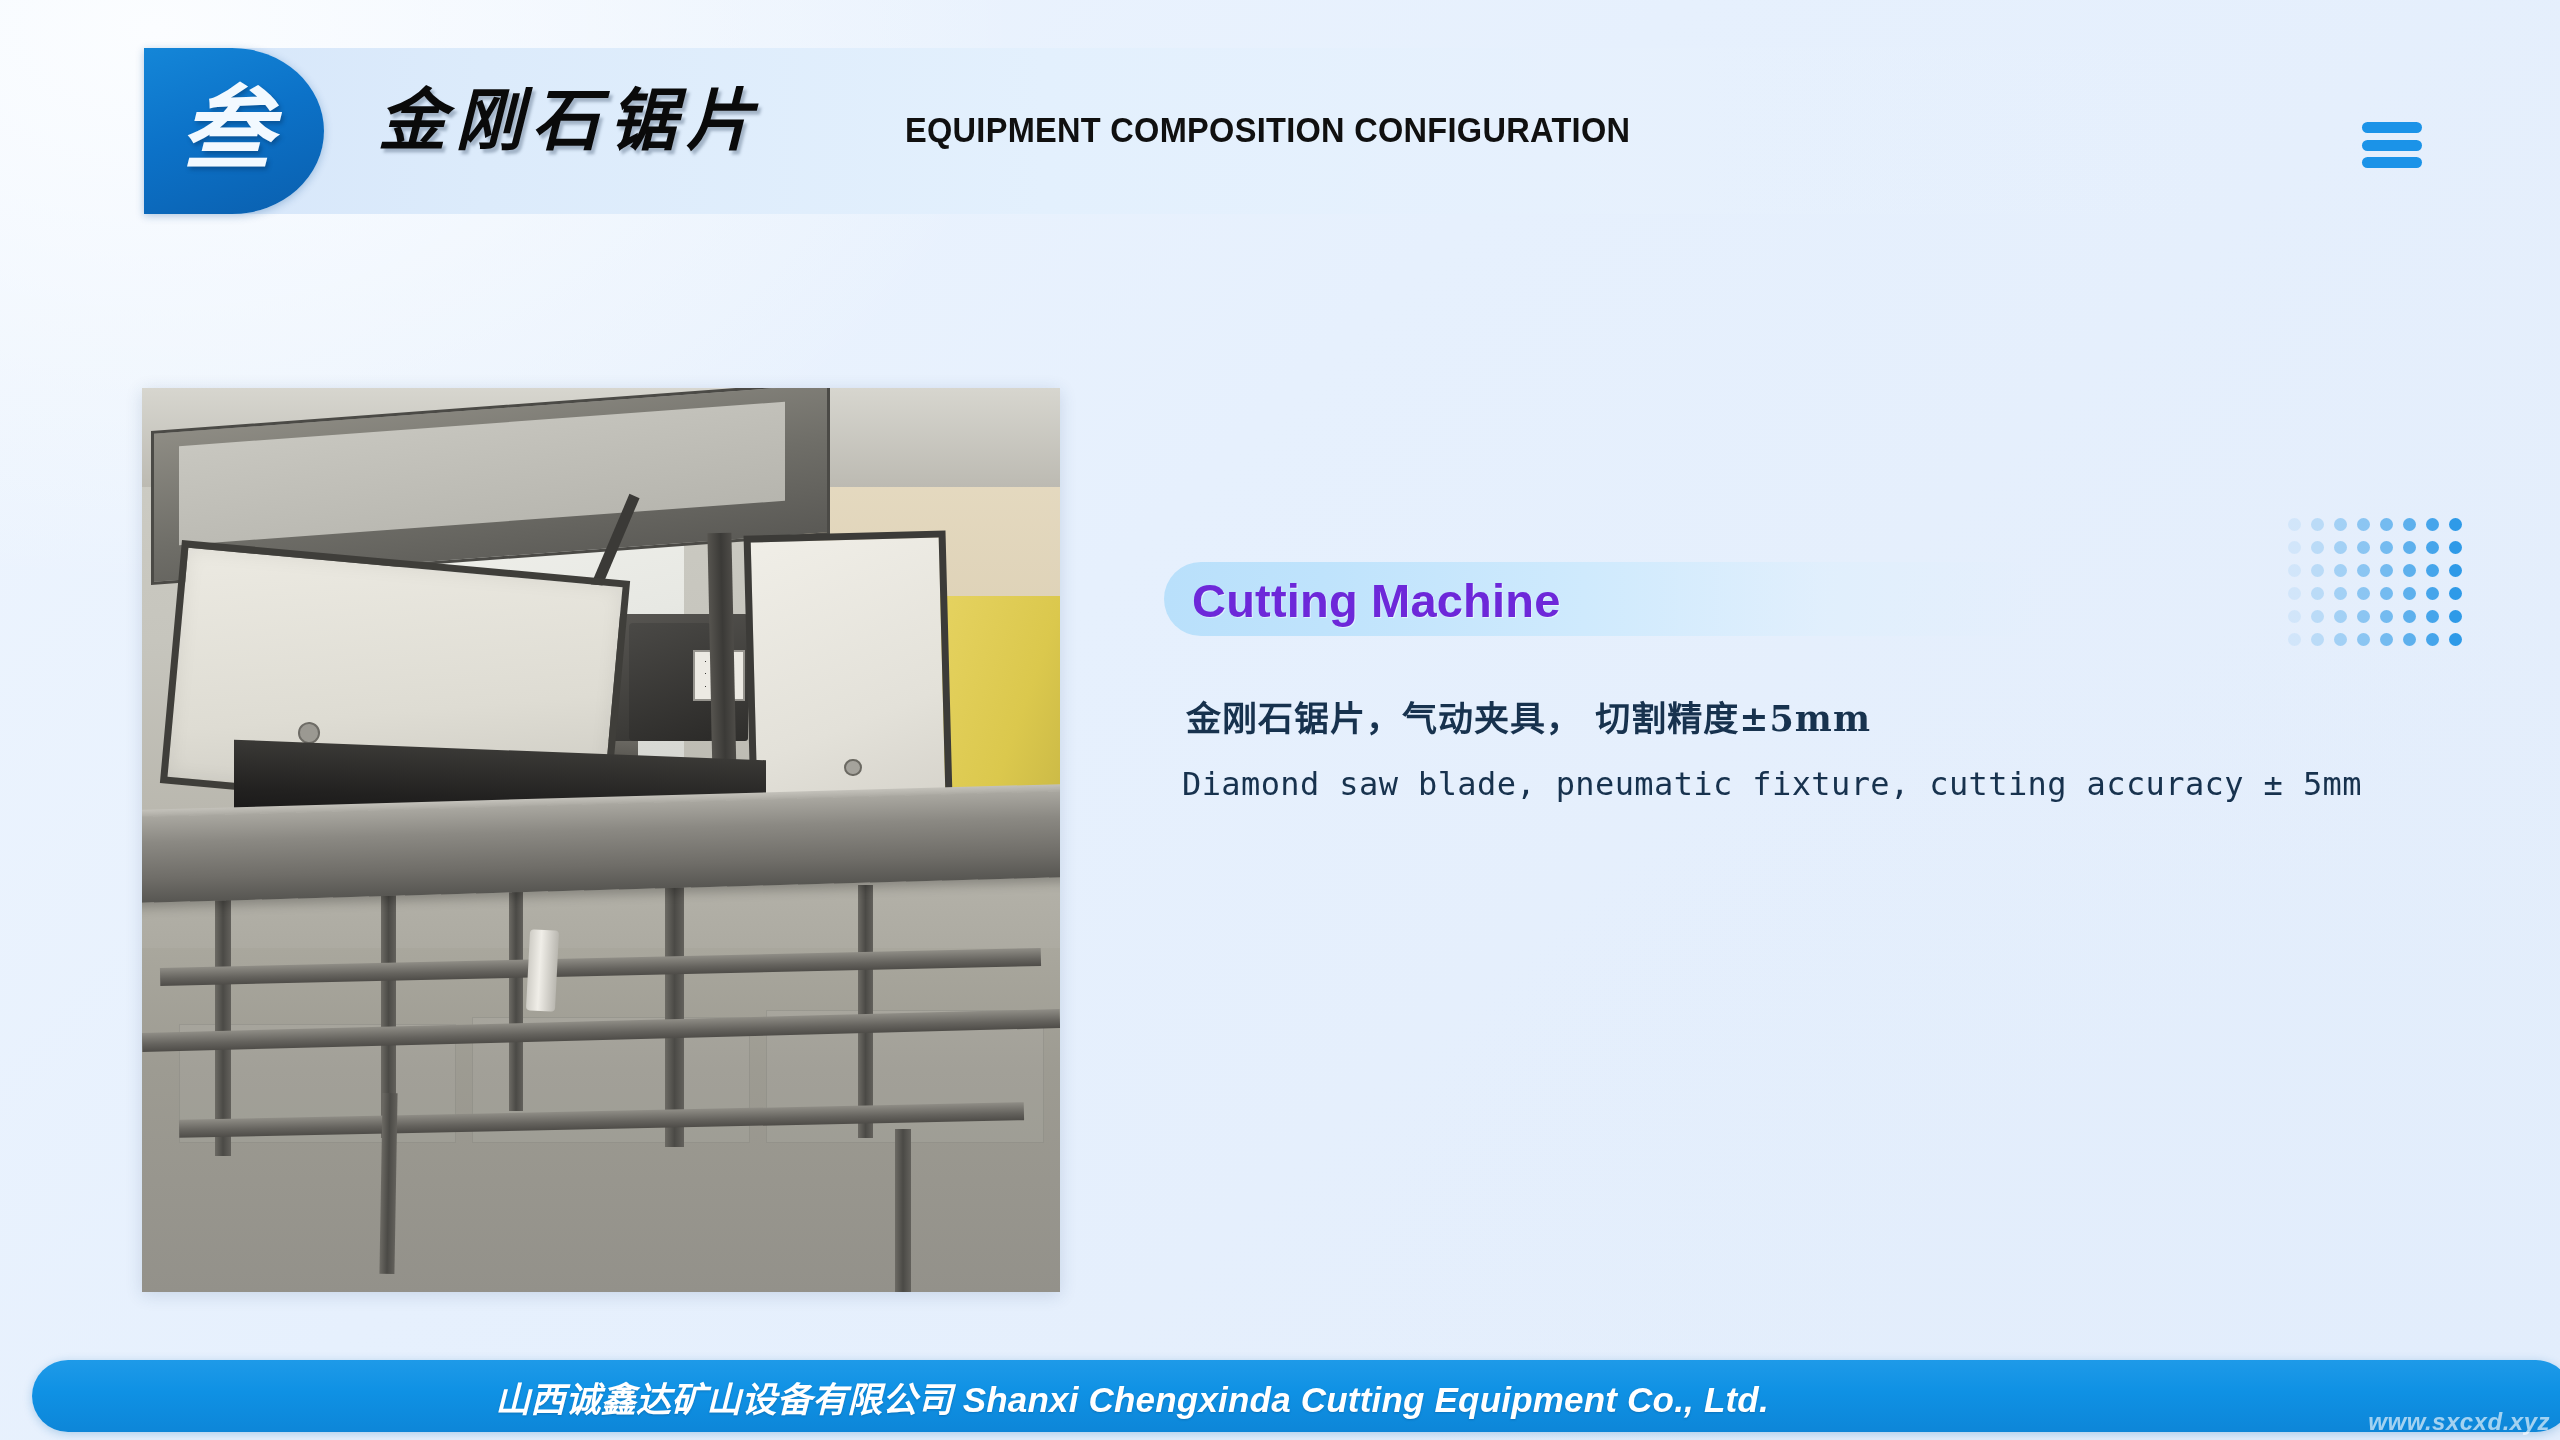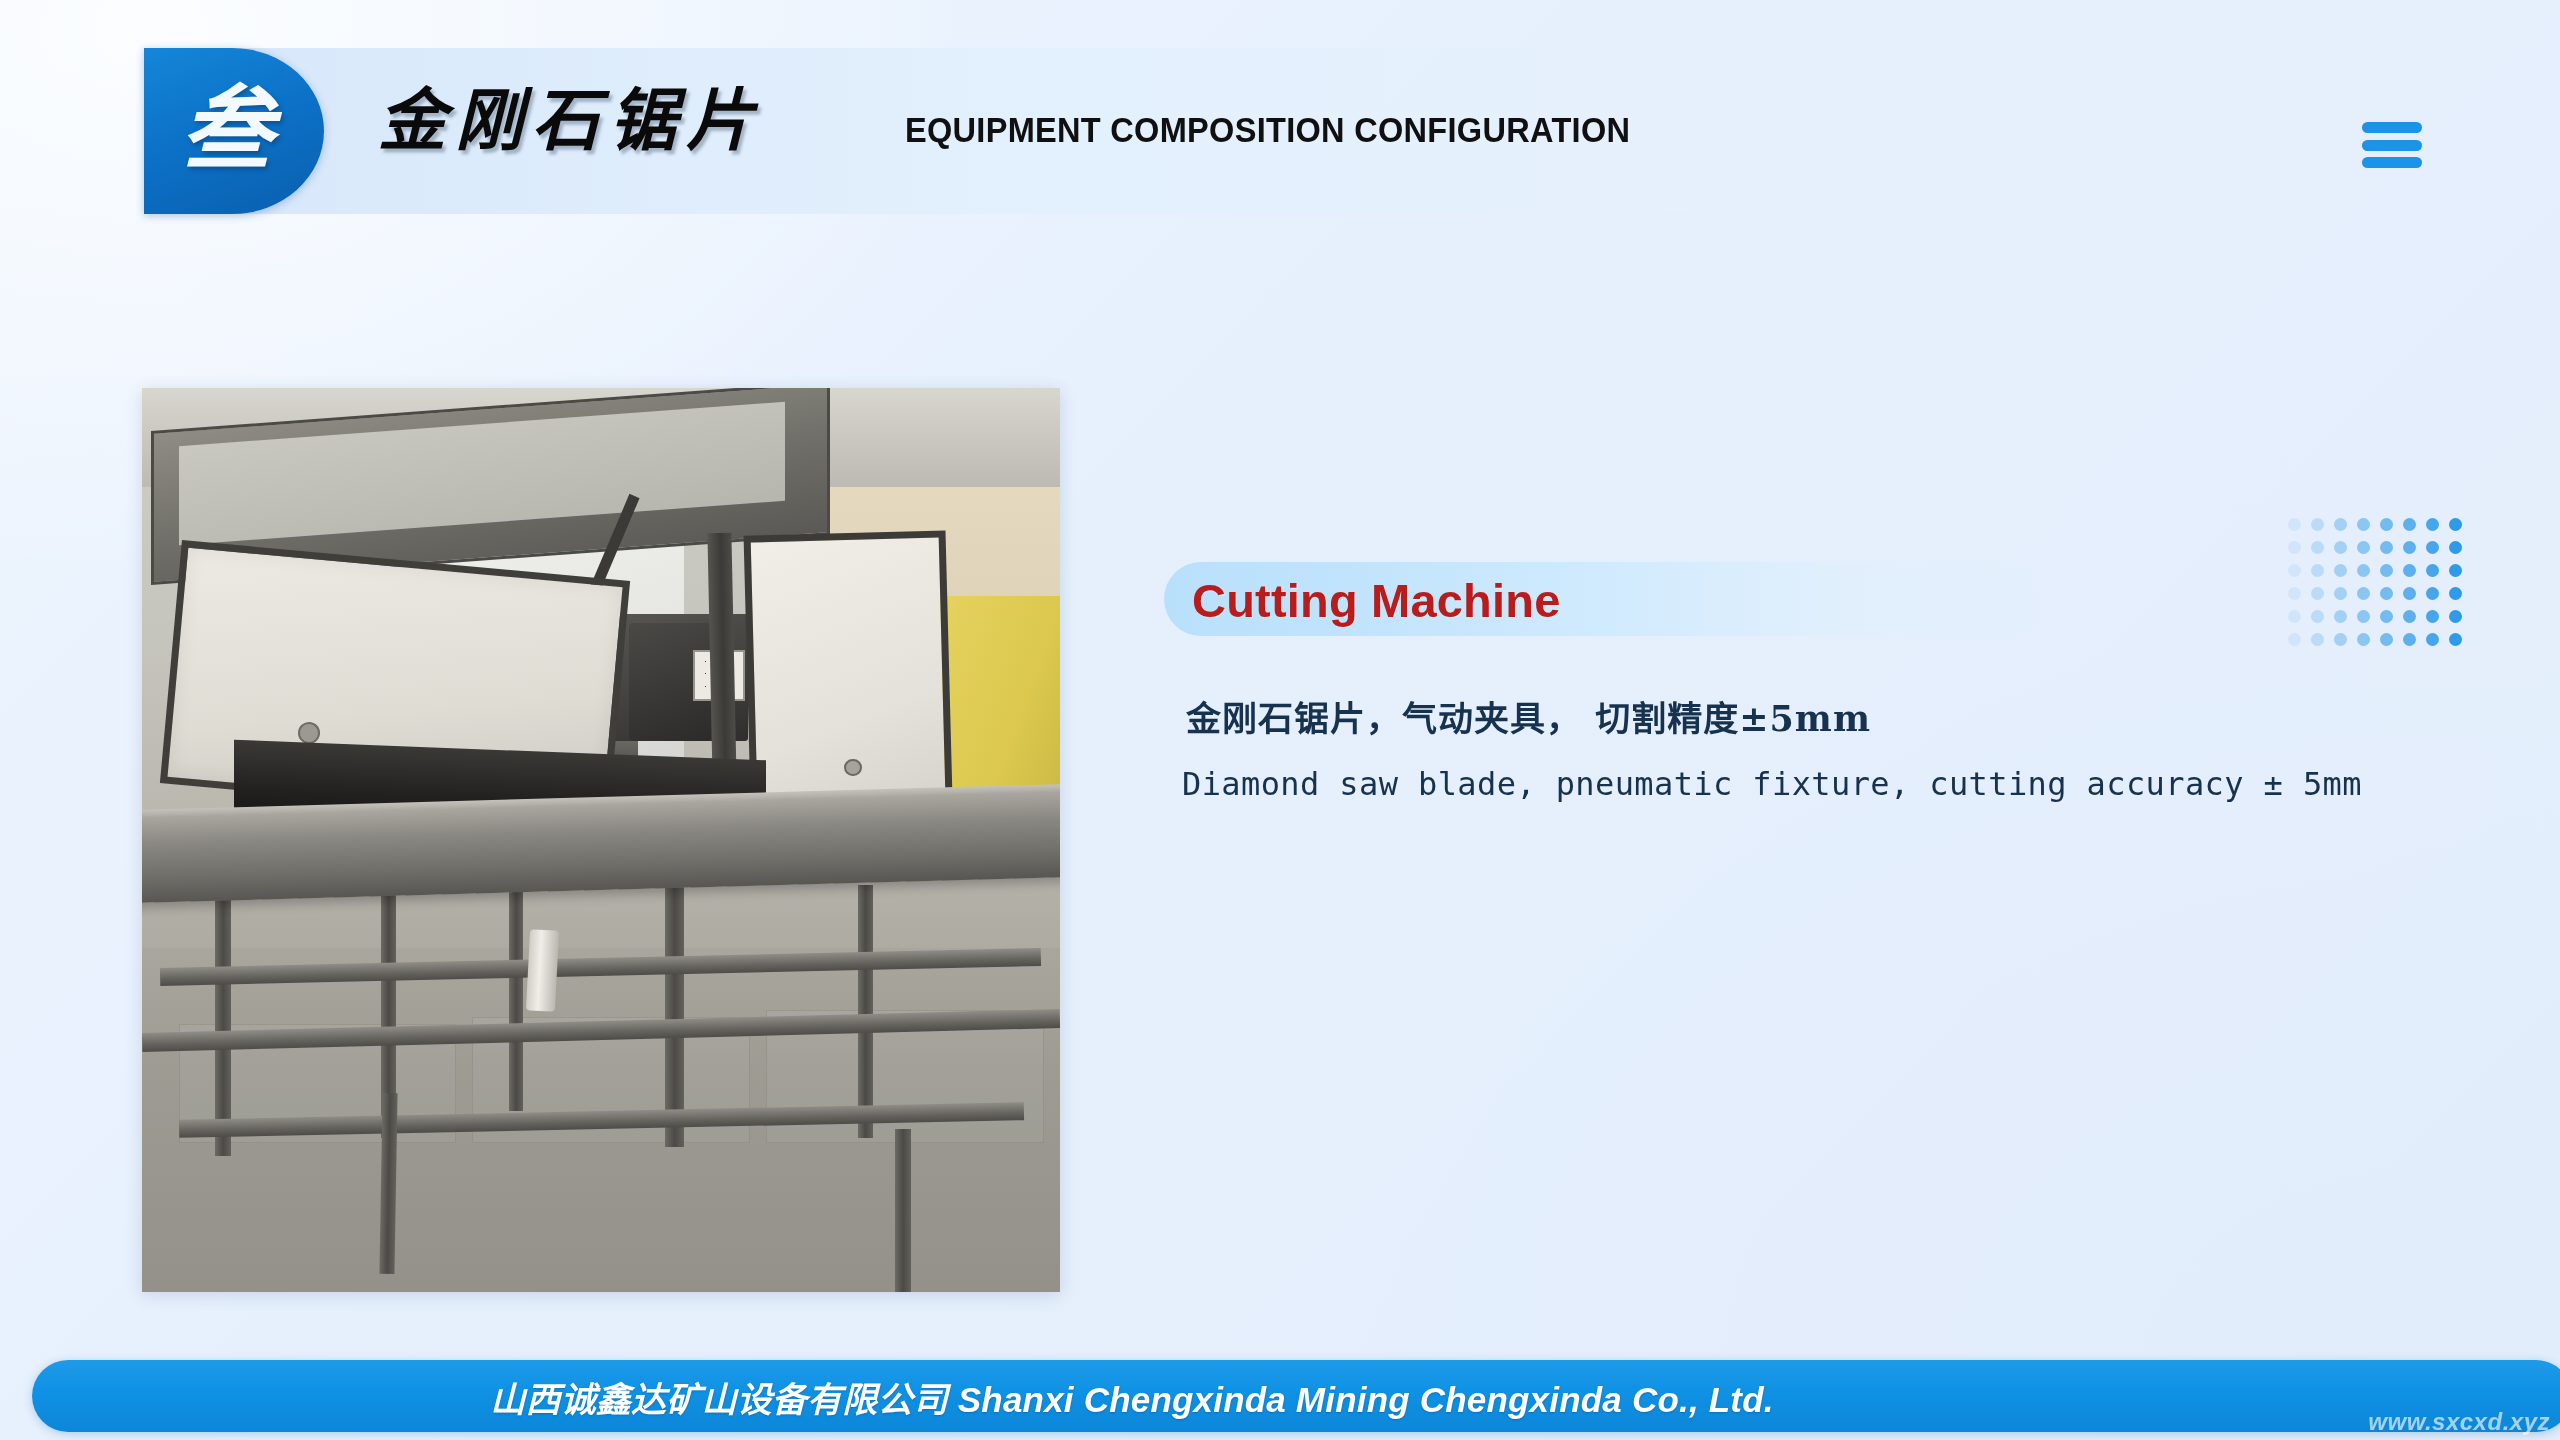--- a/index.html
+++ b/index.html
@@ -306,21 +306,21 @@
         rgba(221,239,253,0.55) 660px,
         rgba(228,243,254,0.0) 880px);
   }
   .en-title {
     position: absolute;
     left: 1192px;
     top: 573px;
     font-family: "Liberation Sans Narrow", "Liberation Sans", sans-serif;
     font-size: 47px;
     font-weight: 700;
-    color: #b91c1c;
+    color: #6d28d9;
     letter-spacing: 0.2px;
     text-shadow: 1px 1px 0 rgba(255,255,255,0.5);
     white-space: nowrap;
   }
   .desc-cn {
     position: absolute;
     left: 1186px;
     top: 690px;
     font-family: "DejaVu Serif", "Liberation Serif", serif;
     font-size: 35px;
@@ -527,16 +527,16 @@
       <i style="opacity: 0.229;"></i>
       <i style="opacity: 0.357;"></i>
       <i style="opacity: 0.486;"></i>
       <i style="opacity: 0.614;"></i>
       <i style="opacity: 0.743;"></i>
       <i style="opacity: 0.871;"></i>
       <i style="opacity: 1;"></i>
     </div>
 
   <div class="footer-bar"></div>
-  <div class="footer-text">山西诚鑫达矿山设备有限公司 Shanxi Chengxinda Mining Chengxinda Co., Ltd.</div>
+  <div class="footer-text">山西诚鑫达矿山设备有限公司 Shanxi Chengxinda Cutting Equipment Co., Ltd.</div>
   <div class="watermark">www.sxcxd.xyz</div>
 
 </div>
 
 </body></html>

